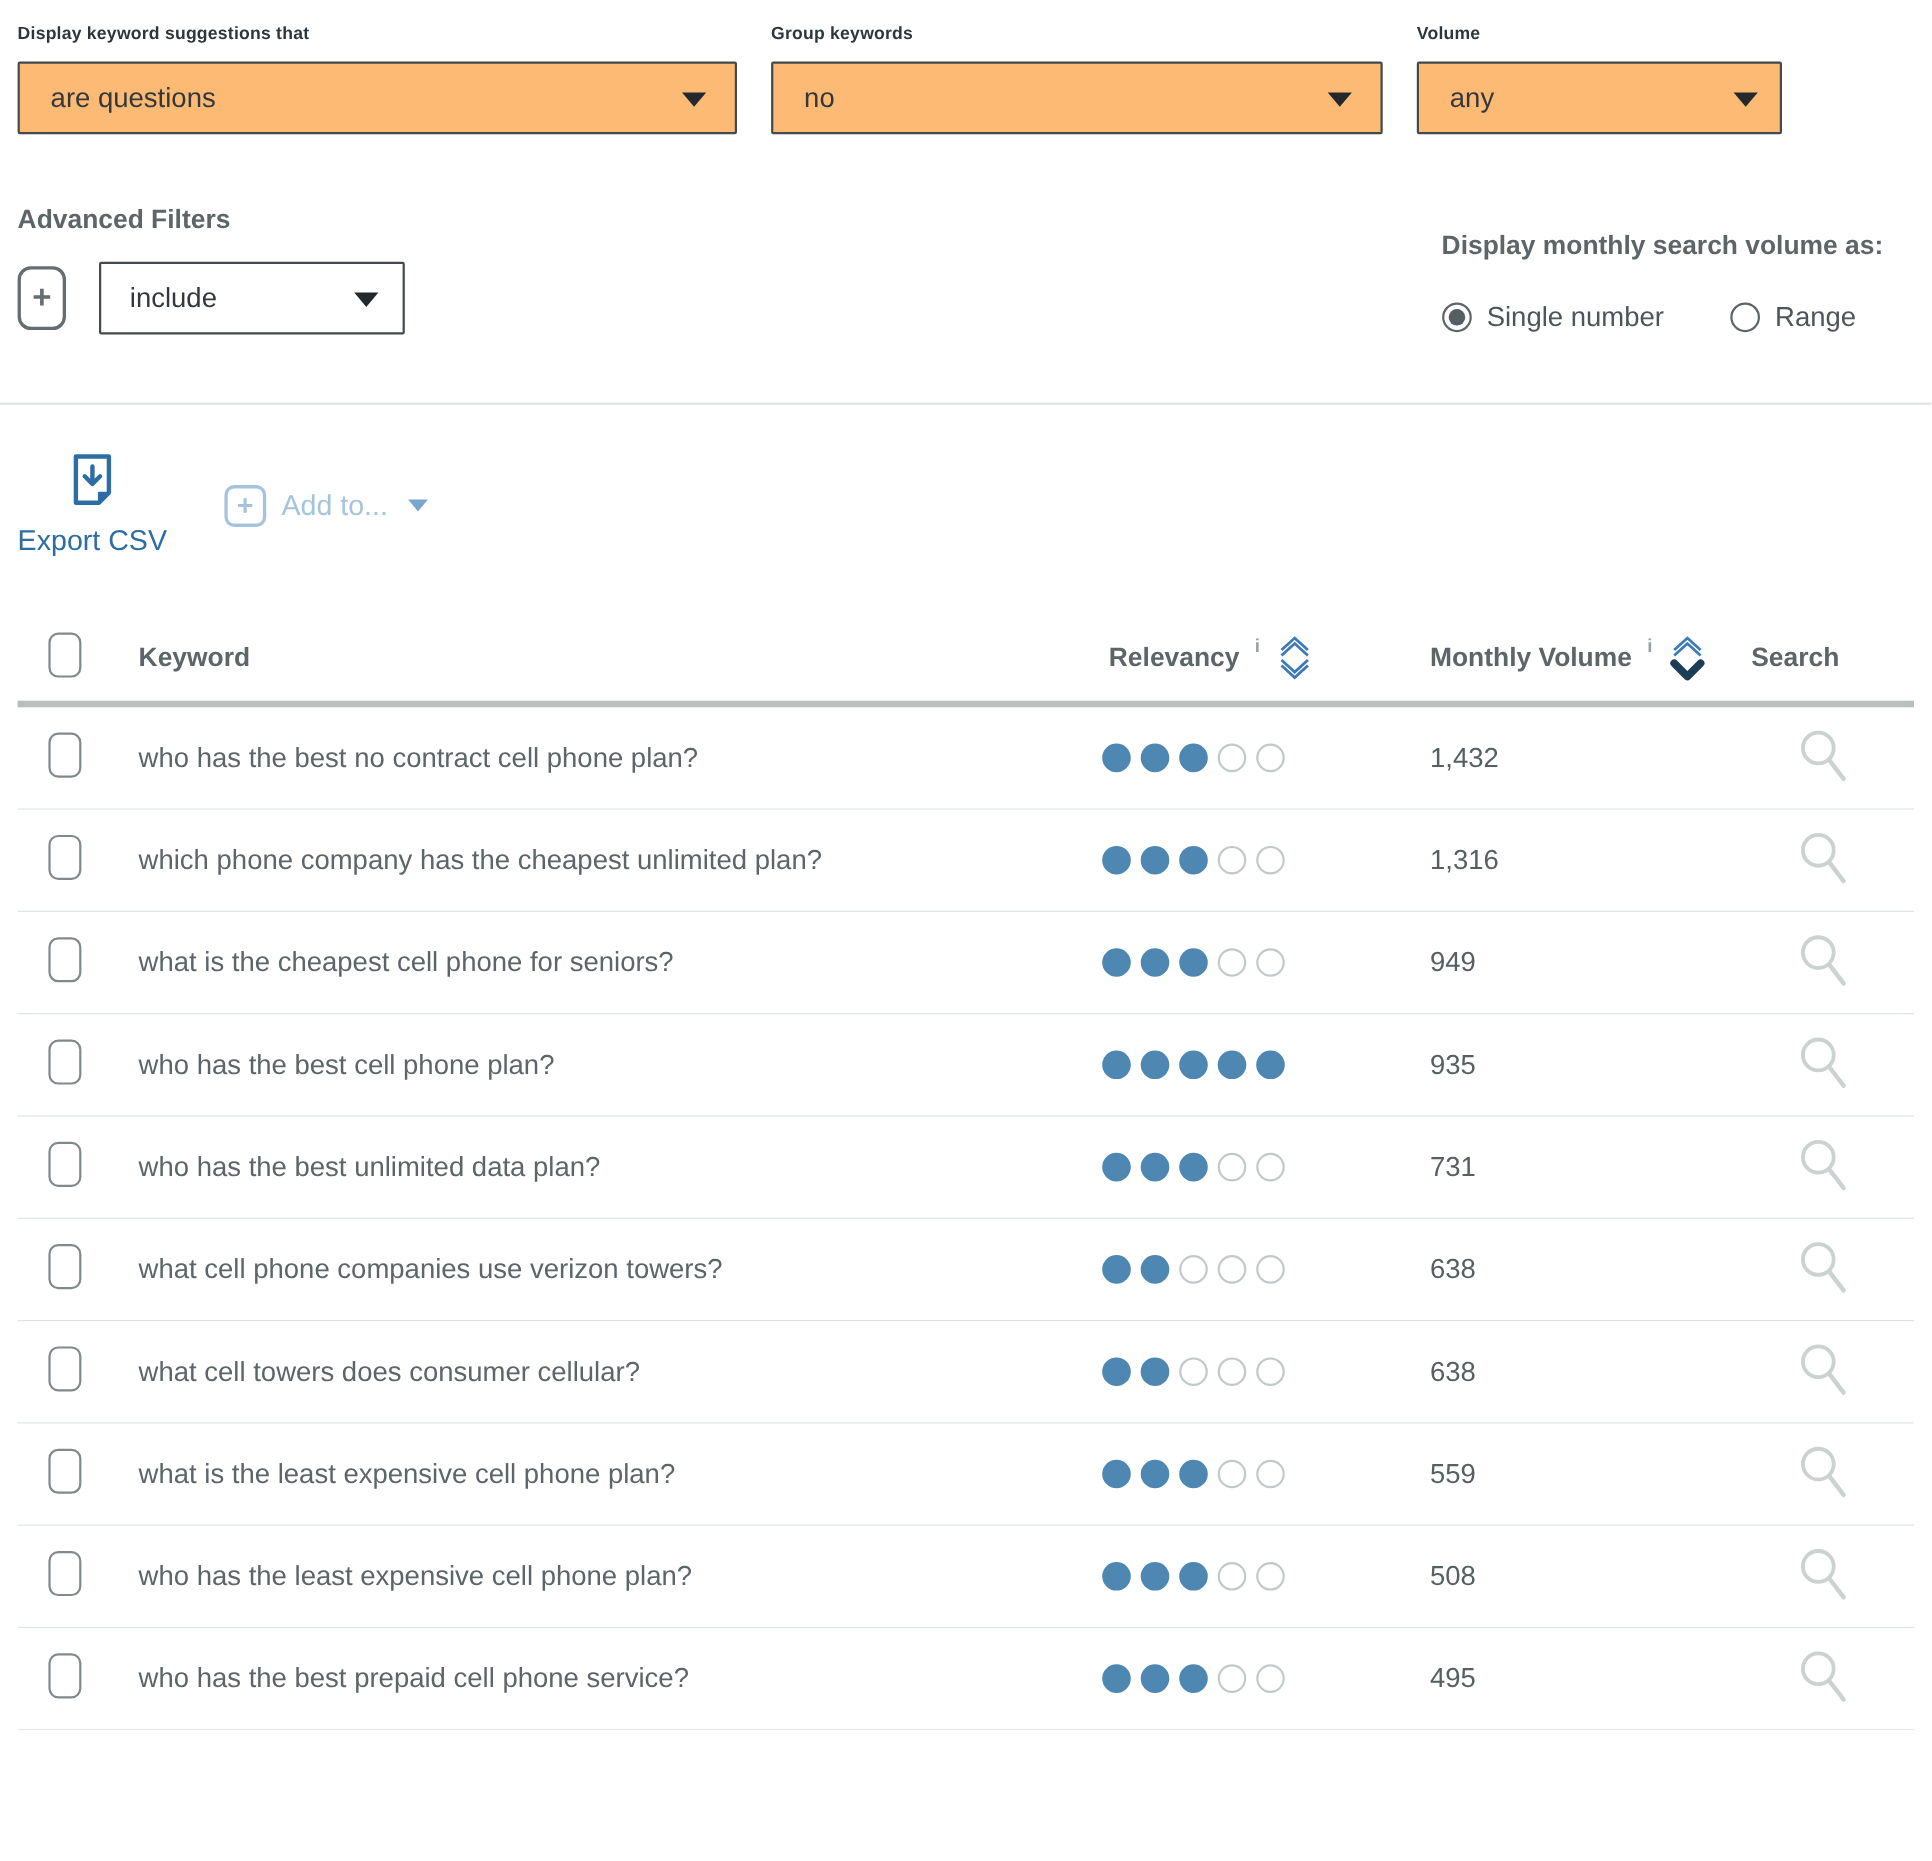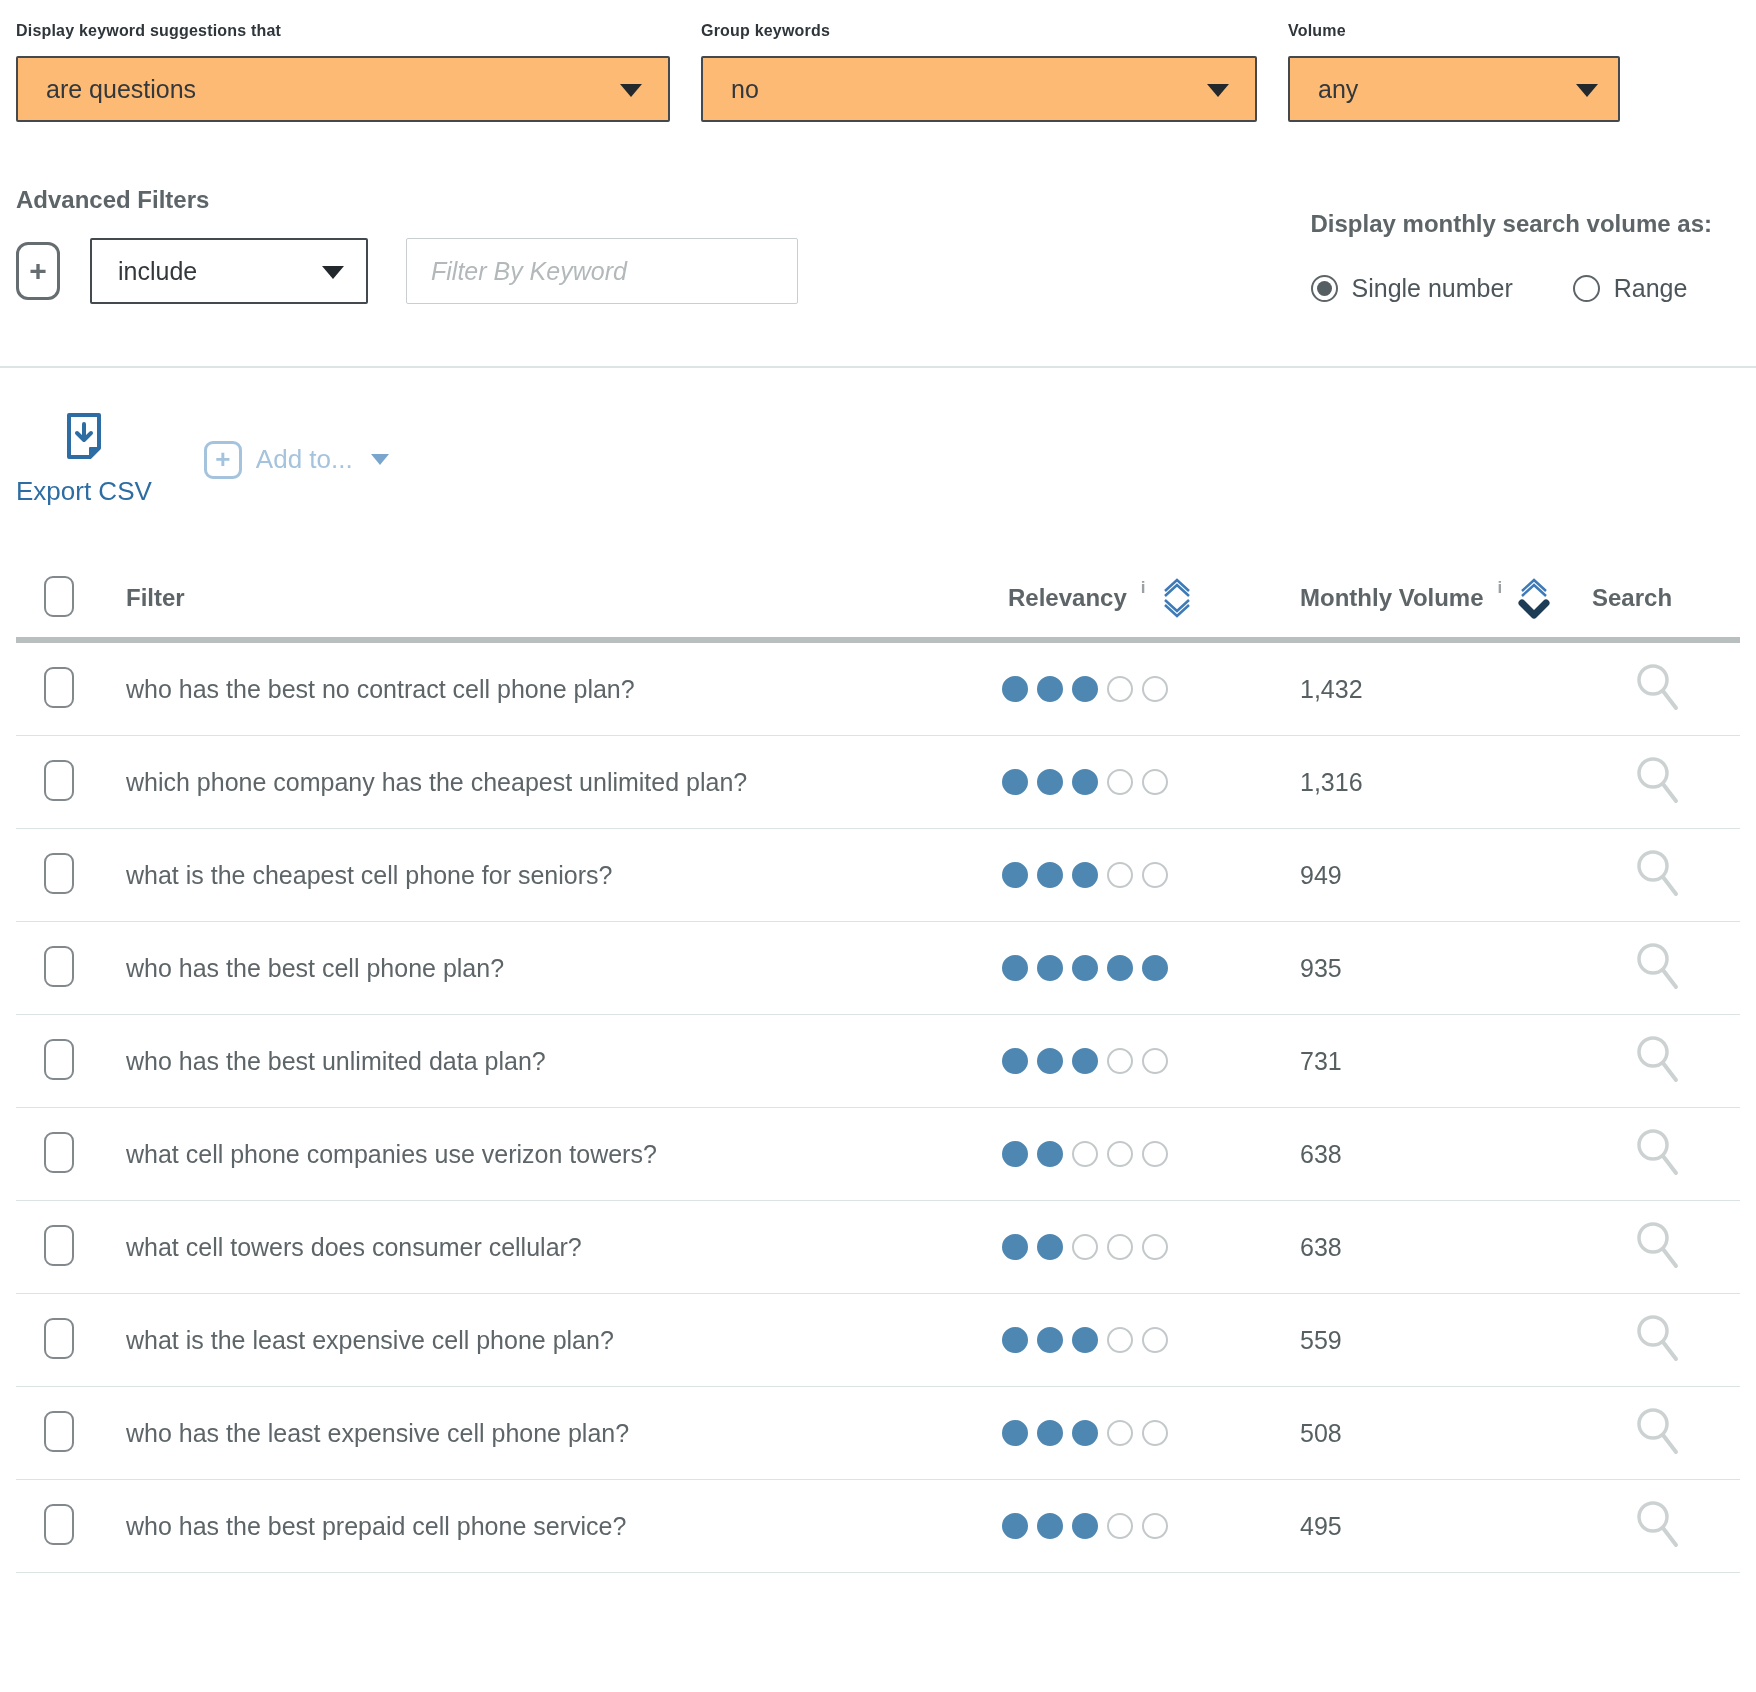--- a/index.html
+++ b/index.html
@@ -164,21 +164,20 @@
   <div class="advanced">
     <div class="advanced-title">Advanced Filters</div>
     <div class="advanced-controls">
       <button class="plus-btn">
         <span>+</span>
       </button>
       <div class="include-select">
         <span class="value">include</span>
         <span class="caret-down" style="right:22px;"></span>
       </div>
-      <input class="keyword-filter-input" value="" placeholder="Filter By Keyword" style="">
     </div>
 
     <div class="volume-display">
       <div class="volume-display-label">Display monthly search volume as:</div>
       <div class="radio-row">
         <span class="radio-opt">
           <span class="radio-circle checked"></span>
           <span class="radio-label">Single number</span>
         </span>
         <span class="radio-opt">
@@ -209,21 +208,21 @@
         <span class="addto-caret"></span>
       </div>
     </div>
   </div>
 
   <div class="ktable">
     <div class="trow thead">
       <div class="cell-check">
         <span class="checkbox"></span>
       </div>
-      <div class="th">Filter</div>
+      <div class="th">Keyword</div>
       <div class="th th-flex th-relevancy">
         <span>Relevancy</span>
         <span class="info-i">i</span>
         <span class="sort-icon">
           <svg width="32" height="46" viewBox="0 0 32 46">
             <path d="M4 16 L16 5 L28 16" fill="none" stroke="#3d7ab8" stroke-width="2.5"></path>
             <path d="M4 21 L16 10 L28 21" fill="none" stroke="#3d7ab8" stroke-width="2.5"></path>
             <path d="M4 30 L16 41 L28 30" fill="none" stroke="#3d7ab8" stroke-width="2.5"></path>
             <path d="M4 25 L16 36 L28 25" fill="none" stroke="#3d7ab8" stroke-width="2.5"></path>
           </svg>

